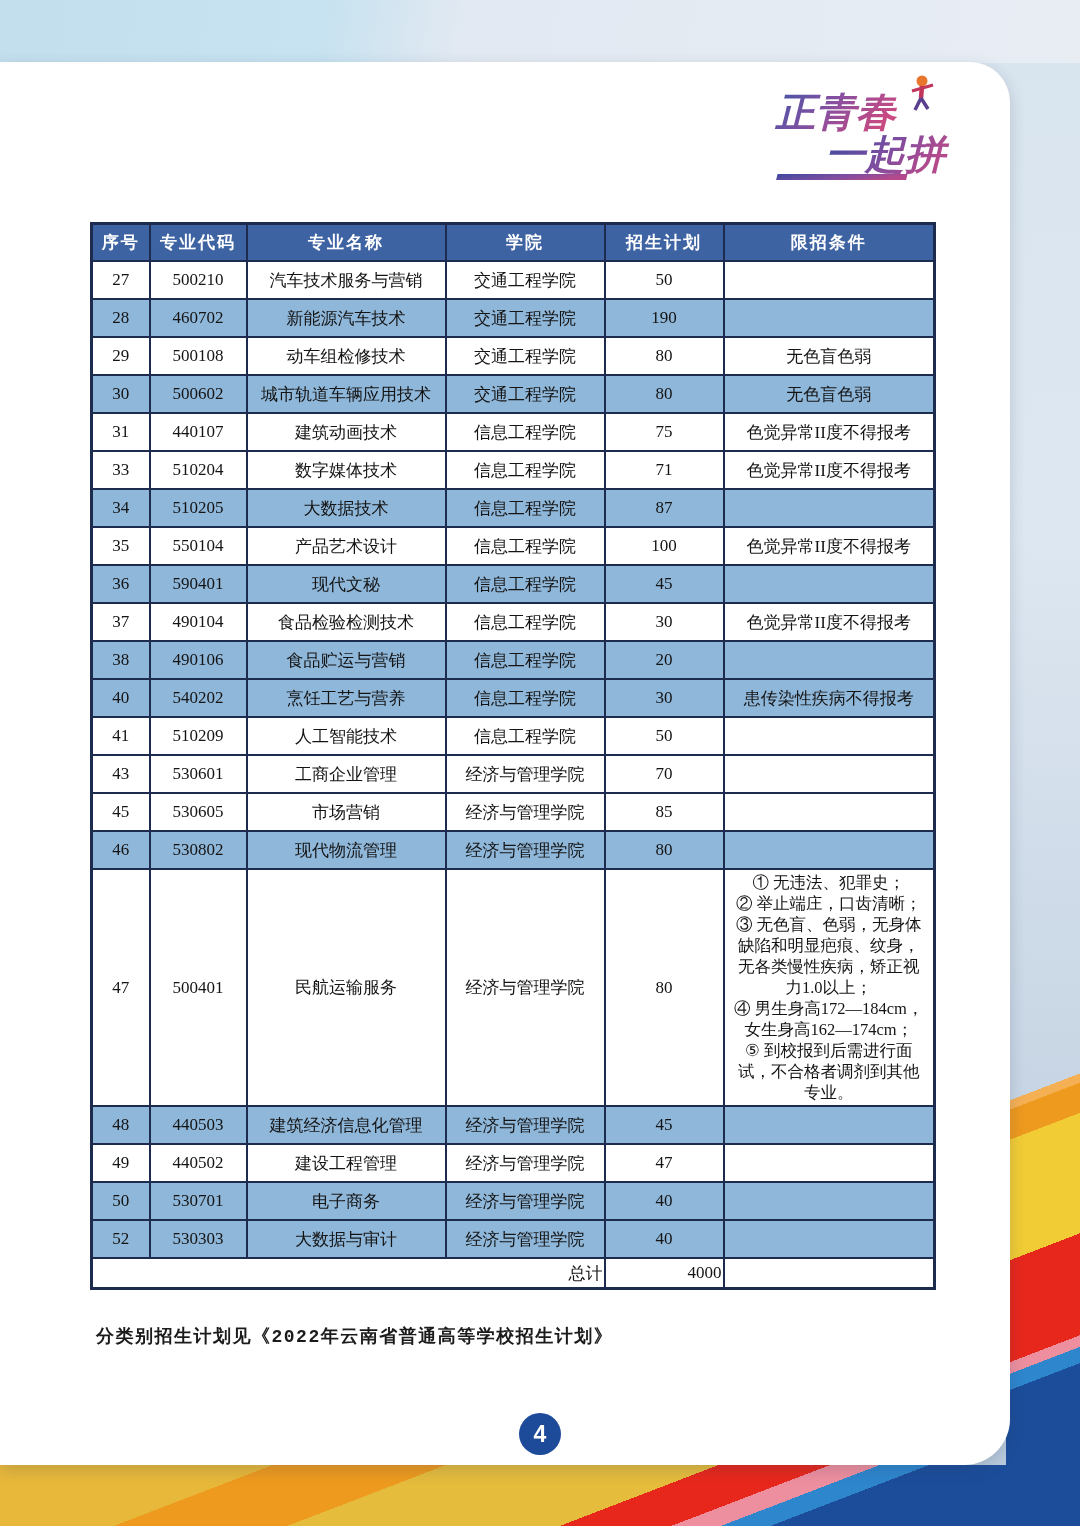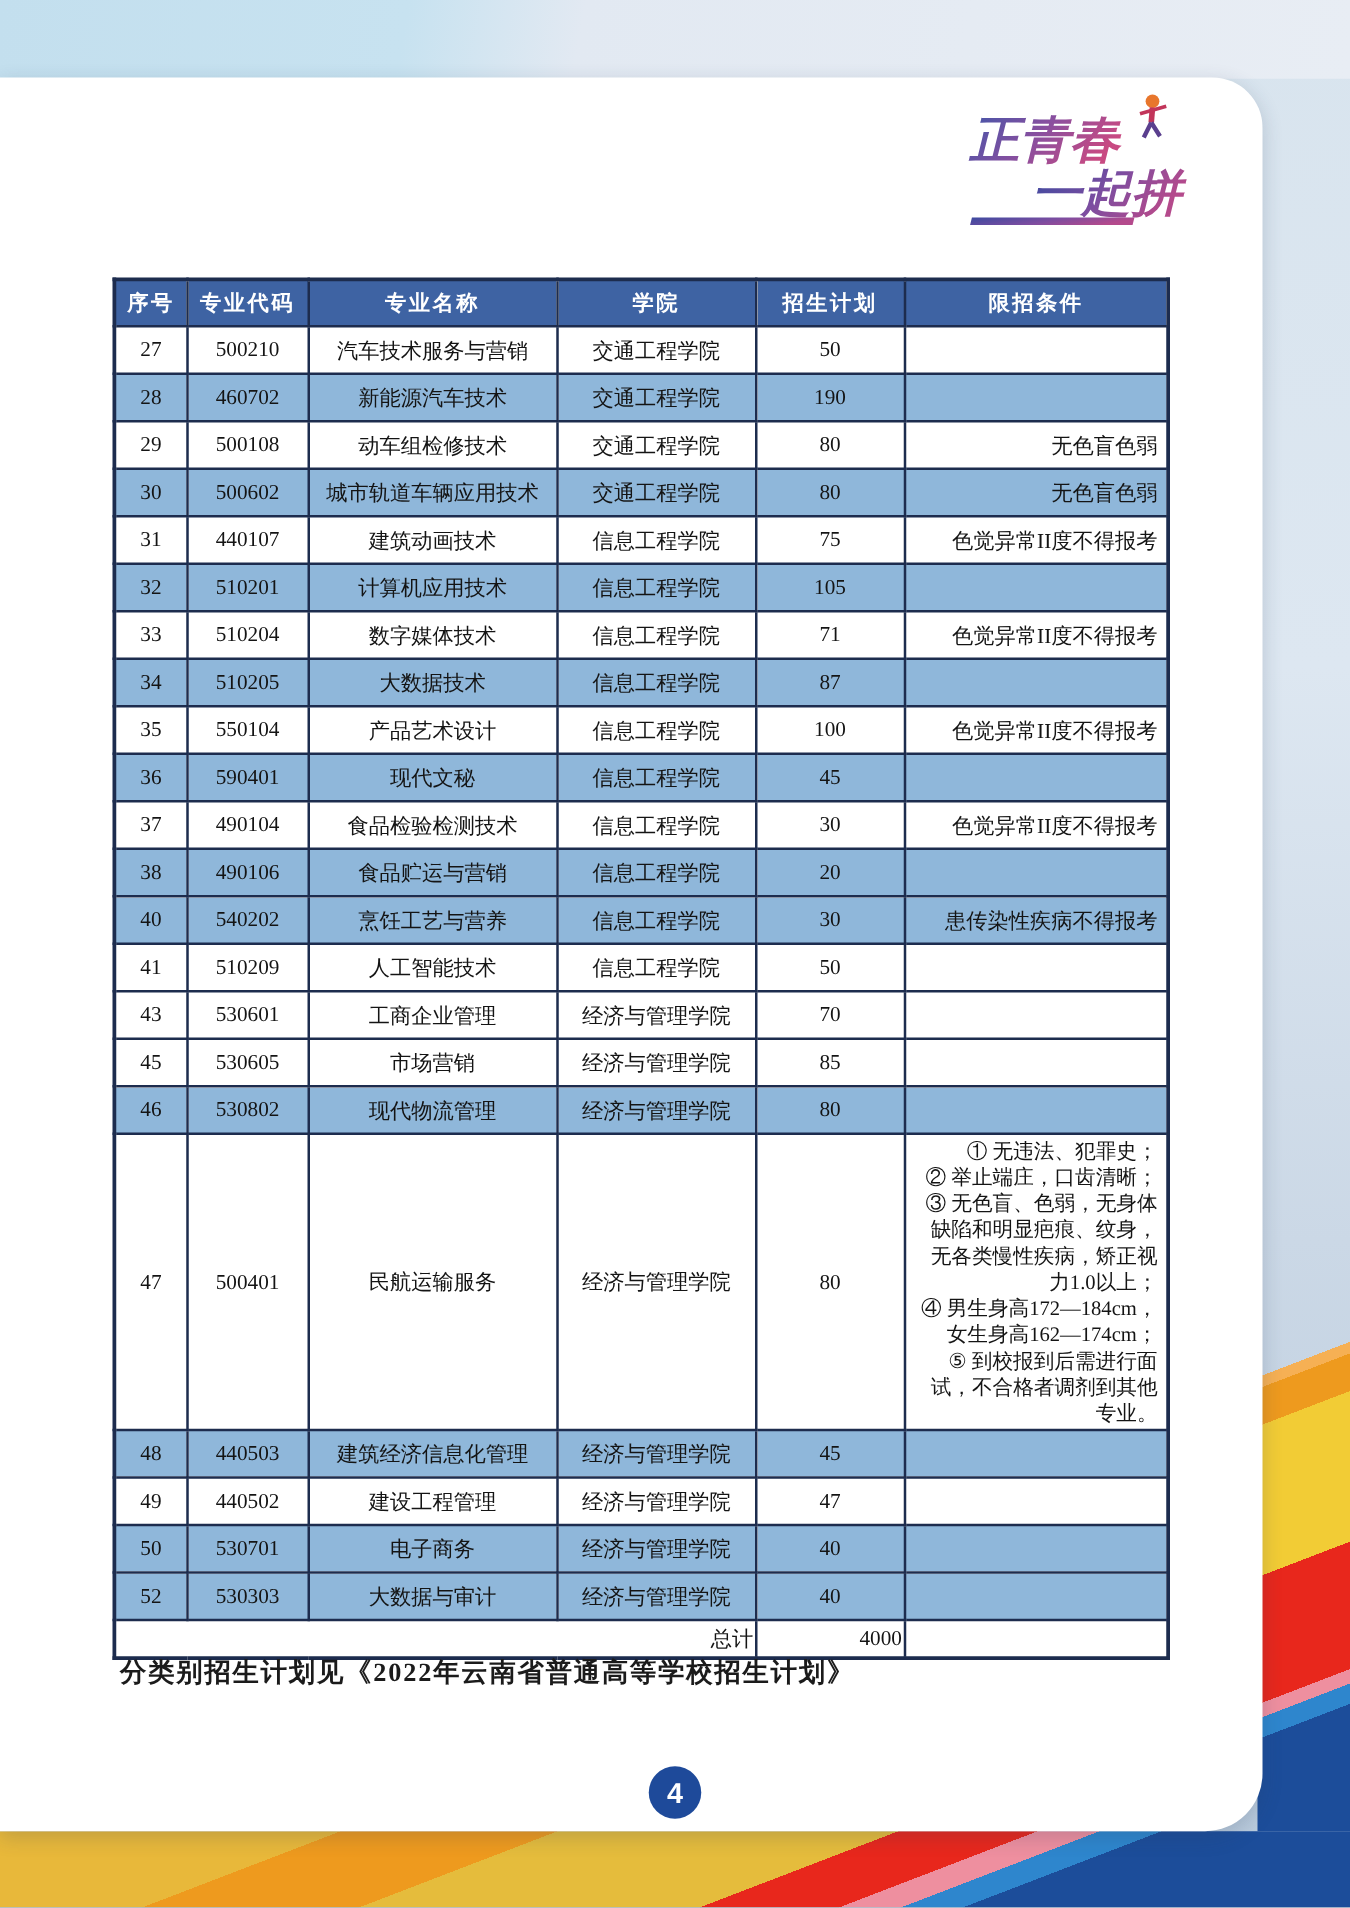--- a/index.html
+++ b/index.html
@@ -19,28 +19,28 @@
         border-radius:0 40px 46px 0;box-shadow:0 5px 16px rgba(40,60,90,.20);}
   .logo{position:absolute;top:10px;right:58px;width:195px;height:122px;}
   .logo text{font-family:"Liberation Sans",sans-serif;font-weight:bold;}
   .tablewrap{position:absolute;left:90px;top:160px;border-radius:28px;}
   table.plan{border-collapse:collapse;table-layout:fixed;width:843px;border:3px solid #1d2c4e;
         font-family:"Liberation Serif","DejaVu Serif",serif;color:#141414;}
   table.plan th,table.plan td{border:2px solid #1d2c4e;overflow:hidden;}
   table.plan thead th{background:#3e63a3;color:#ffffff;height:33px;font-size:17px;
         font-family:"Liberation Sans",sans-serif;font-weight:bold;letter-spacing:2px;}
   table.plan tbody td{height:32px;font-size:17px;text-align:center;padding:0 2px;}
-  table.plan tbody td.cond{text-align:right;padding:2px 7px;line-height:21px;font-size:17px;}
+  table.plan tbody td.cond{text-align:center;padding:2px 7px;line-height:21px;font-size:17px;}
   table.plan tbody tr.alt td{background:#8fb7da;}
   table.plan tbody tr.tall td{height:208px;}
   table.plan tbody tr.tall td.cond{white-space:pre-line;font-size:16.5px;line-height:21px;
         vertical-align:middle;}
   table.plan tfoot td{height:26px;font-size:17px;text-align:right;background:#fff;}
-  .footnote{position:absolute;left:96px;top:1262px;font-size:21px;font-weight:bold;
-        color:#1b1b1b;letter-spacing:1.5px;font-family:Liberation Serif, serif;}
+  .footnote{position:absolute;left:96px;top:1262px;font-size:18px;font-weight:bold;
+        color:#1b1b1b;letter-spacing:1.5px;font-family:Liberation Mono, monospace;}
   .page-dot{position:absolute;left:519px;top:1413px;width:42px;height:42px;border-radius:50%;
         background:#1e4a9a;color:#fff;display:flex;align-items:center;justify-content:center;
         font-size:23px;font-weight:bold;}
 </style>
 </head>
 <body>
 
 <div class="page">
   <div class="bg-top"></div>
   <div class="bg-stripes-right"></div>
@@ -128,28 +128,20 @@
     <td class="cond">无色盲色弱</td>
   </tr>
             <tr>
     <td>31</td>
     <td>440107</td>
     <td>建筑动画技术</td>
     <td>信息工程学院</td>
     <td>75</td>
     <td class="cond">色觉异常II度不得报考</td>
   </tr>
-            <tr class="alt">
-    <td>32</td>
-    <td>510201</td>
-    <td>计算机应用技术</td>
-    <td>信息工程学院</td>
-    <td>105</td>
-    <td class="cond"></td>
-  </tr>
             <tr>
     <td>33</td>
     <td>510204</td>
     <td>数字媒体技术</td>
     <td>信息工程学院</td>
     <td>71</td>
     <td class="cond">色觉异常II度不得报考</td>
   </tr>
             <tr class="alt">
     <td>34</td>

